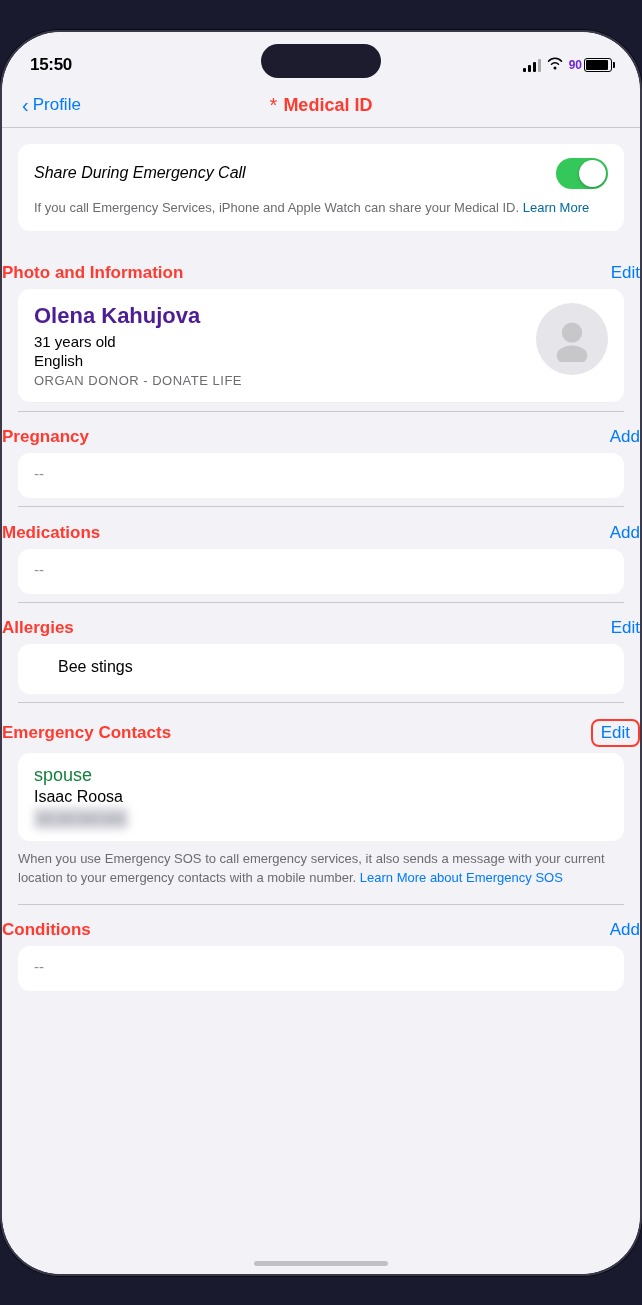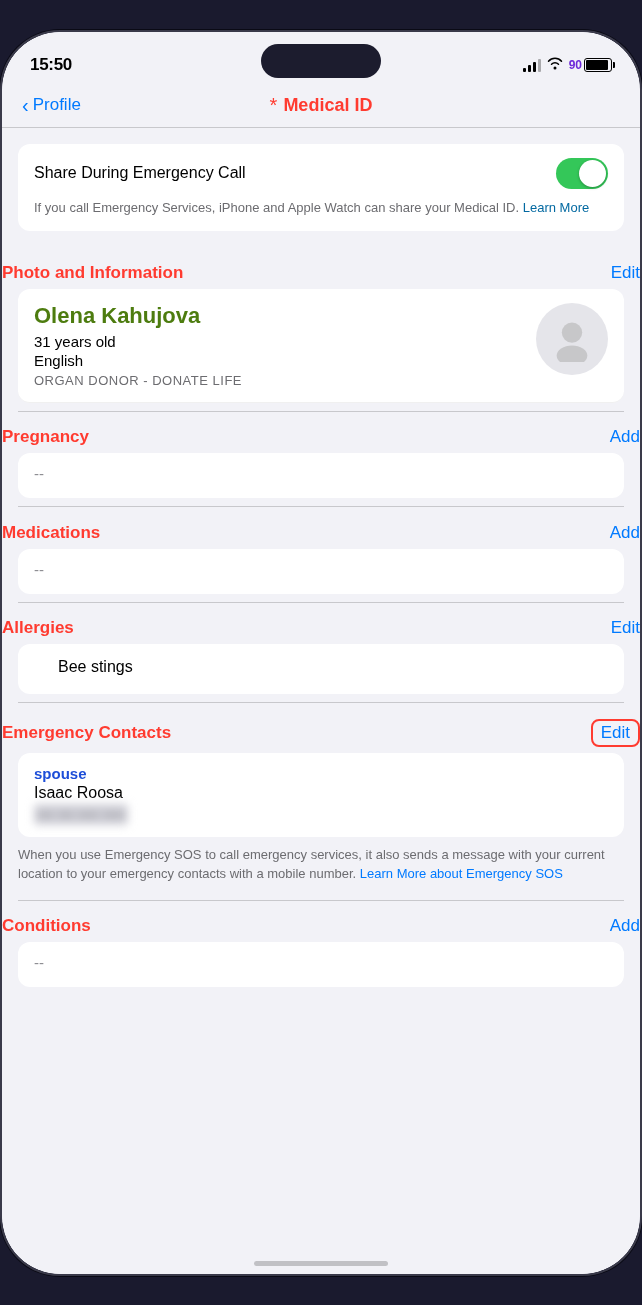--- a/index.html
+++ b/index.html
@@ -187,20 +187,21 @@
       margin: 8px 16px 0;
       border-radius: 12px;
       padding: 14px 16px;
     }
 
     .toggle-row {
       display: flex;
       align-items: center;
       justify-content: space-between;
       margin-bottom: 10px;
+      font-style: italic;
     }
 
     .toggle-label {
       font-size: 16px;
       color: #000;
     }
 
     .toggle-switch {
       width: 52px;
       height: 31px;
@@ -278,21 +279,21 @@
       border-bottom: 0.5px solid #f0f0f0;
     }
 
     .profile-info {
       flex: 1;
     }
 
     .profile-name {
       font-size: 22px;
       font-weight: 700;
-      color: #4d7c0f;
+      color: #4c1d95;
       margin-bottom: 4px;
     }
 
     .profile-detail {
       font-size: 15px;
       color: #000;
       margin-bottom: 2px;
     }
 
     .profile-donor {
@@ -336,23 +337,22 @@
 
     
     .field-value {
       font-size: 16px;
       color: #000;
       padding: 2px 0 6px;
       margin-left: 24px;
     }
 
     .field-subvalue {
-      font-size: 15px;
-      color: #1d4ed8;
-      font-weight: bold;
+      font-size: 18px;
+      color: #15803d;
     }
 
     .contact-name {
       font-size: 16px;
       color: #000;
       margin-top: 2px;
     }
 
     .contact-phone {
       font-size: 15px;

